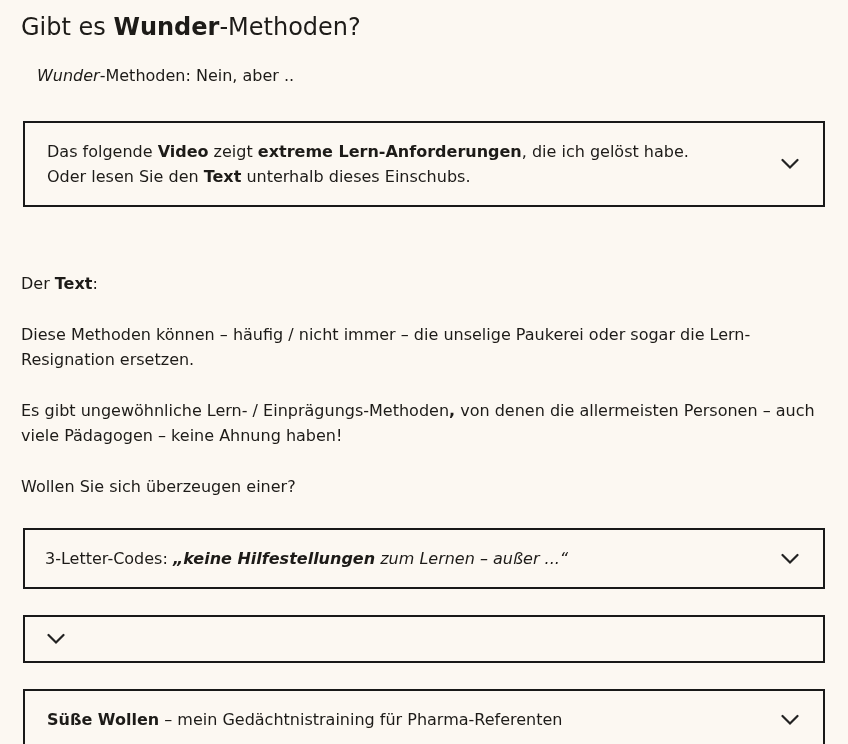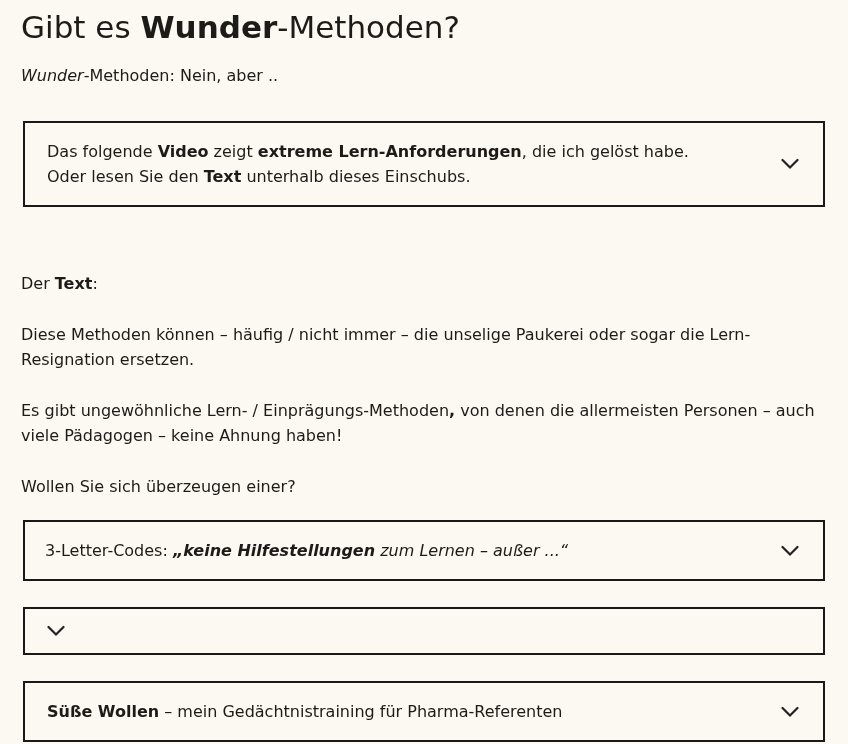--- a/index.html
+++ b/index.html
@@ -11,27 +11,27 @@
     background: var(--bg, #fcf8f2);
     color: var(--text, #1d1b18);
     font-family: "DejaVu Sans", "Liberation Sans", sans-serif;
     font-size: 16px;
     line-height: 25px;
   }
   .page { padding: 0 21px; }
 
   .page-title {
     margin: 8px 0 0;
-    font-size: 31px;
+    font-size: 24px;
     line-height: 38px;
     font-weight: 400;
     letter-spacing: 0;
   }
   .subtitle {
-    margin: 17px 0 0;
+    margin: 17px 16px 0;
   }
 
   .accordion {
     margin: 33px 2px 0 2px;
     border: 2px solid var(--border, #191919);
     background: transparent;
     display: flex;
     align-items: center;
     gap: 18px;
     padding: 16px 22px;
@@ -45,21 +45,21 @@
     justify-content: center;
     width: 18px; height: 12px;
     margin-right: 2px;
   }
   .accordion .chevron svg { display: block; }
 
   .text-label { margin: 64px 0 0; }
   .para { margin: 26px 0 0; }
 
   .acc-group .accordion { margin-top: 26px; }
-  .acc-group .accordion:first-child { margin-top: 21px; padding-left: 20px; }
+  .acc-group .accordion:first-child { margin-top: 29px; padding-left: 20px; }
 </style>
 </head>
 <body style="--bg: #fcf8f2; --text: #1d1b18; --border: #191919; --chev: #222222;">
 
 <div class="page">
 
   <h1 class="page-title"><span>Gibt es </span><span style="font-weight: 700;">Wunder</span><span>-Methoden?</span></h1>
 
   <p class="subtitle"><span style="font-style: italic;">Wunder</span><span>-Methoden: Nein, aber ..</span></p>
 

